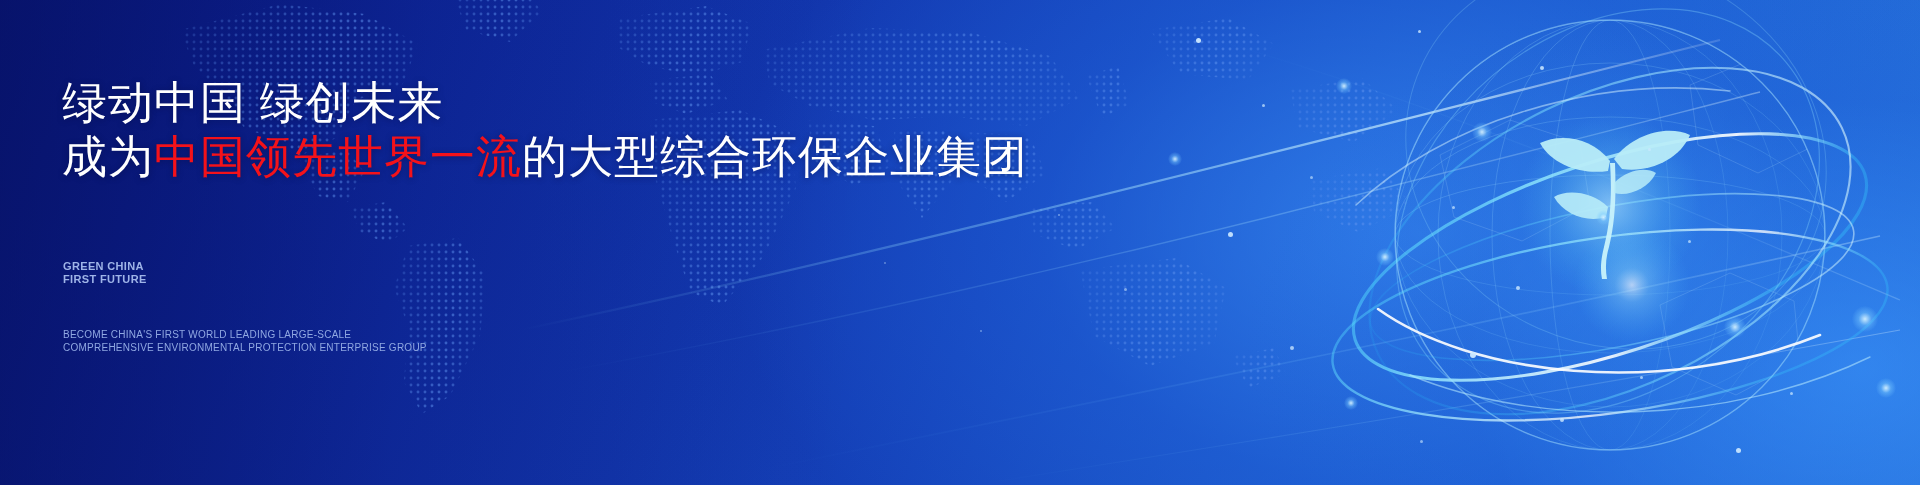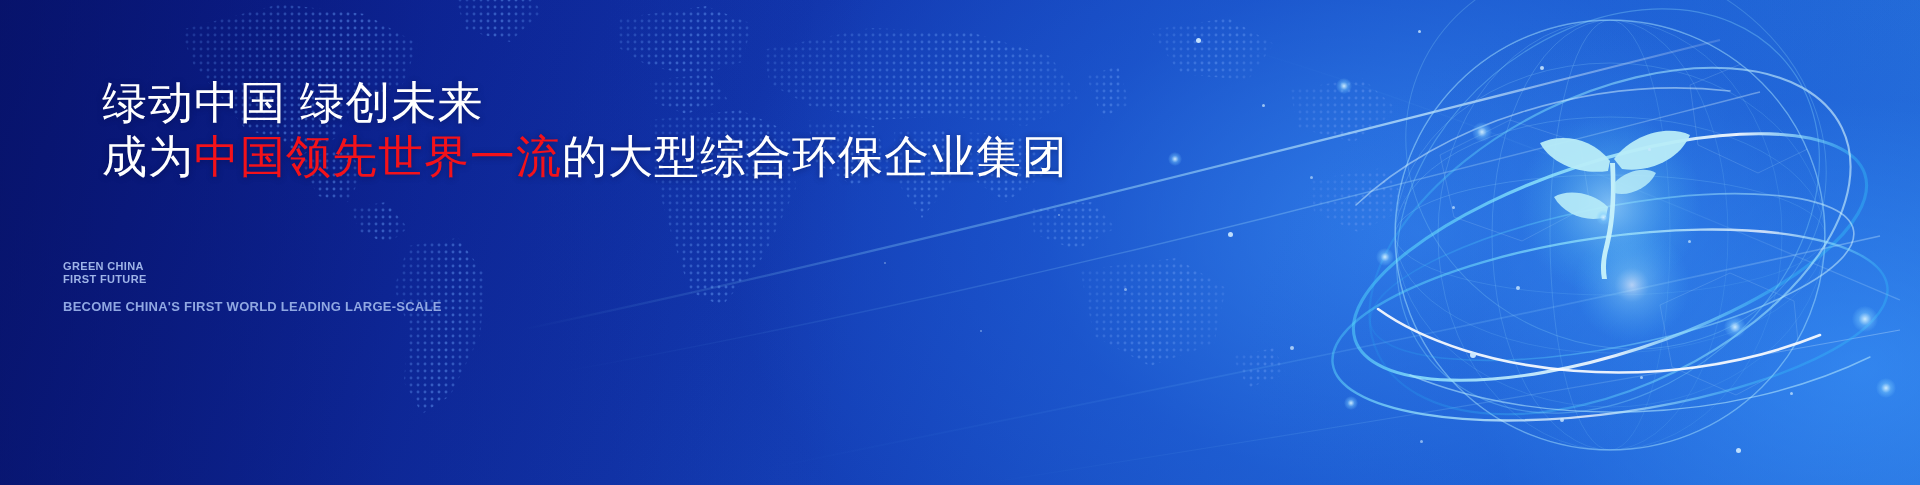--- a/index.html
+++ b/index.html
@@ -83,42 +83,41 @@
     position:absolute;
     left:62px; top:76px;
     width:1000px;
     color:#ffffff;
     font-size:45px;
     line-height:54px;
     font-weight:400;
     letter-spacing:1px;
     white-space:nowrap;
     text-shadow:0 1px 6px rgba(0,10,60,0.45);
-    margin-left:40px;
   }
   #headline .line { display:block; }
   #headline .hl-red { color:#f4121a; font-weight:400; }
 
   #sub-en {
     position:absolute;
     left:63px; top:260px;
     color:#9fb4e8;
     font-size:11px;
     font-weight:700;
     line-height:13px;
     letter-spacing:0.35px;
   }
   #sub-en .ln { display:block; white-space:nowrap; }
 
   #desc-en {
     position:absolute;
-    left:63px; top:300px;
+    left:63px; top:328px;
     color:#90a8e2;
-    font-size:13px;
-    font-weight:700;
+    font-size:10px;
+    font-weight:400;
     line-height:13px;
     letter-spacing:0.25px;
   }
   #desc-en .ln { display:block; white-space:nowrap; }
 </style>
 </head>
 <body>
 
 <div id="banner">
 
@@ -338,16 +337,17 @@
       <span class="line"><span>成为</span><span class="hl-red">中国领先世界一流</span><span>的大型综合环保企业集团</span></span>
     </h1>
 
     <div id="sub-en">
       <span class="ln">GREEN CHINA</span>
       <span class="ln">FIRST FUTURE</span>
     </div>
 
     <div id="desc-en">
       <span class="ln">BECOME CHINA'S FIRST WORLD LEADING LARGE-SCALE</span>
+      <span class="ln">COMPREHENSIVE ENVIRONMENTAL PROTECTION ENTERPRISE GROUP</span>
     </div>
 
   </div>
 </div>
 
 </body></html>

